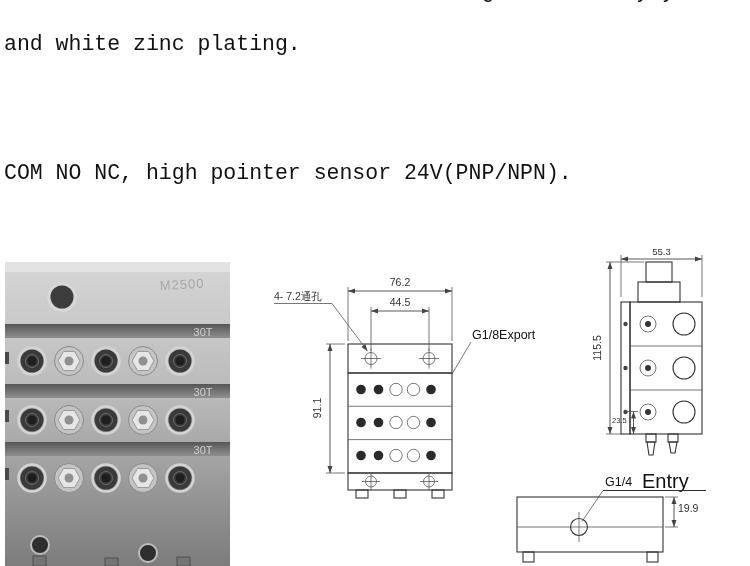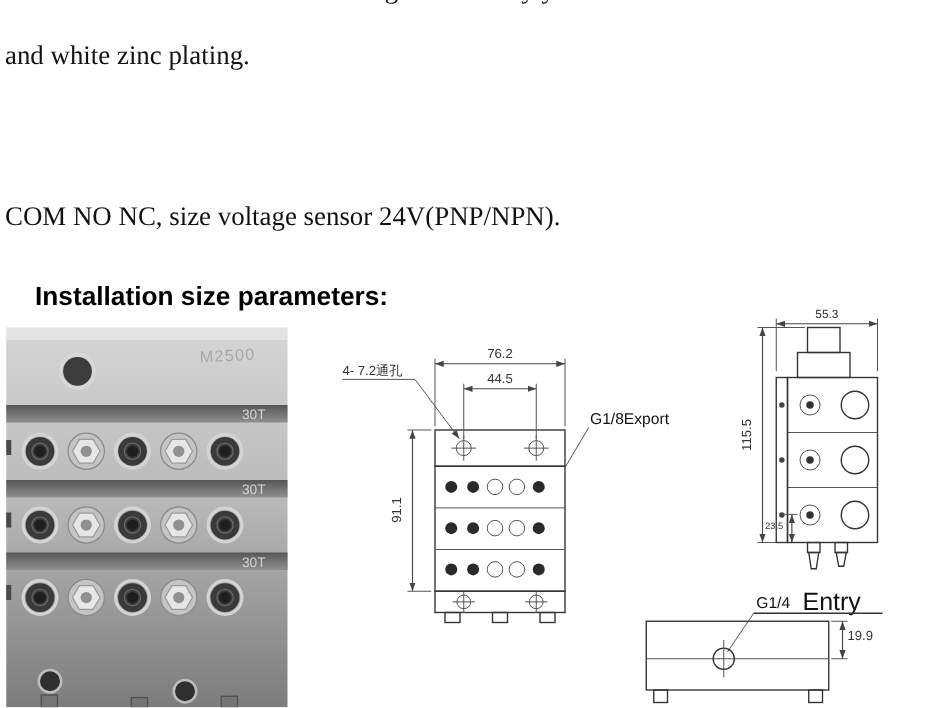--- a/index.html
+++ b/index.html
@@ -1,19 +1,19 @@
 <!DOCTYPE html>
 <html><head>
 <meta charset="utf-8">
 <style>
   *{margin:0;padding:0;box-sizing:border-box}
   html,body{width:750px;height:566px;background:#fff}
   body{position:relative;overflow:hidden;font-family:"Liberation Sans",sans-serif}
   .page{position:absolute;left:0;top:0;width:750px;height:566px;background:#fff;overflow:hidden}
-  .mono{position:absolute;left:4px;font-family:Liberation Serif, serif;font-size:21.5px;color:#111;white-space:nowrap}
+  .mono{position:absolute;left:4px;font-family:Liberation Mono, monospace;font-size:21.5px;color:#111;white-space:nowrap}
   .clipped{top:-21px}
   .line1{top:32px}
   .line2{top:104px}
   .line3{top:161px}
   .heading{position:absolute;left:28px;top:226px;font-family:"Liberation Sans",sans-serif;font-size:21px;font-weight:600;color:#000;white-space:nowrap}
   svg text{font-family:"Liberation Sans",sans-serif}
   .dim{font-size:10.5px;fill:#333}
   .dimS{font-size:9.5px;fill:#333}
   .dimXS{font-size:7.5px;fill:#333}
   .callout{font-size:12.5px;fill:#111}
@@ -21,23 +21,22 @@
   .med{stroke:#333;stroke-width:1.1;fill:none}
   .dimline{stroke:#444;stroke-width:0.9;fill:none}
 </style>
 </head>
 <body>
 
 <div class="page">
 
   <p class="mono clipped">4. Surface treatment: the surface is galvanized by yellow</p>
   <p class="mono line1">and white zinc plating.</p>
-  <p class="mono line3">COM NO NC, size voltage sensor 24V(PNP/NPN).</p>
-
-  <h2 class="heading">Installation size parameters:</h2>
+  <p class="mono line3">COM NO NC, high pointer sensor 24V(PNP/NPN).</p>
+
 
   <svg width="750" height="326" viewBox="0 240 750 326" style="position:absolute;left:0;top:240px" xmlns="http://www.w3.org/2000/svg">
     <defs>
       <linearGradient id="gMetal" x1="0" y1="0" x2="0" y2="1">
         <stop offset="0" stop-color="#d6d6d6"></stop>
         <stop offset="0.45" stop-color="#b9b9b9"></stop>
         <stop offset="1" stop-color="#7c7c7c"></stop>
       </linearGradient>
       <linearGradient id="gBand" x1="0" y1="0" x2="0" y2="1">
         <stop offset="0" stop-color="#565656"></stop>

